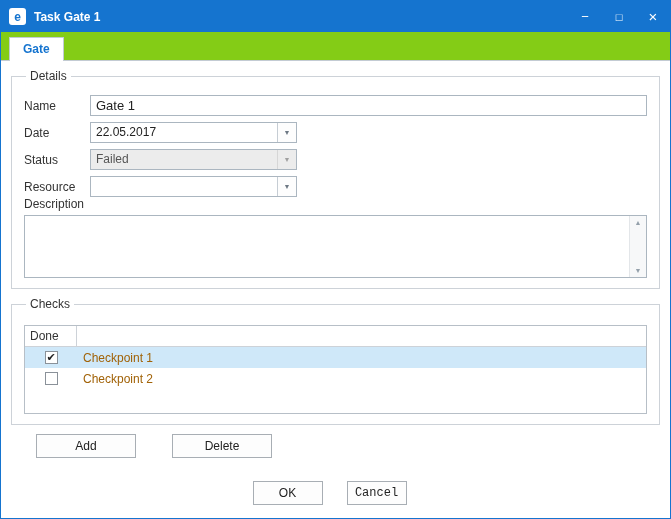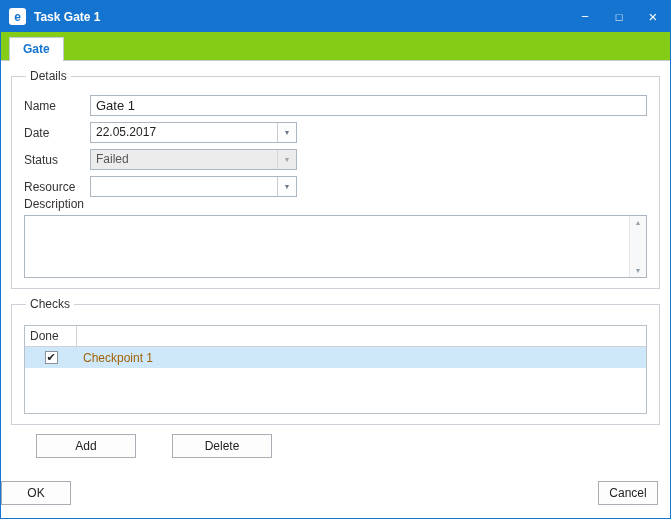--- a/index.html
+++ b/index.html
@@ -113,24 +113,24 @@
     height:24px; background:#fdfdfd; border:1px solid #a8aeb4;
     font-family:"Liberation Sans", sans-serif; font-size:12px; color:#222;
     display:flex; align-items:center; justify-content:center;
   }
   .list-buttons { display:flex; margin:9px 0 0 35px; }
   .list-buttons .btn { width:100px; }
   .list-buttons .btn + .btn { margin-left:36px; }
 
   .footer {
     margin-top:auto; padding:0 12px 13px 0;
-    display:flex; justify-content:space-between; align-items:flex-end;gap:15px;
+    display:flex; justify-content:center; align-items:flex-end;gap:15px;
   }
   .footer .btn.ok { width:70px; }
-  .footer .btn.cancel { width:60px; margin-left:9px; }
+  .footer .btn.cancel { width:60px; margin-left:9px;font-family:Liberation Mono, monospace; }
 </style>
 </head>
 <body>
 
 <div class="window">
 
   <div class="titlebar">
     <div class="app-icon">e</div>
     <div class="title">Task Gate 1</div>
     <div class="win-controls">
@@ -198,20 +198,26 @@
     <div class="grid">
       <div class="grid-header">
         <div class="col-done">Done</div>
       </div>
       <div class="grid-row selected">
         <div class="cell-done">
           <div class="checkbox">✔</div>
         </div>
         <div class="cell-comment">Checkpoint 1</div>
       </div>
+      <div class="grid-row">
+        <div class="cell-done">
+          <div class="checkbox"></div>
+        </div>
+        <div class="cell-comment">Checkpoint 2</div>
+      </div>
     </div>
   </fieldset>
 
   <div class="list-buttons">
     <div class="btn">Add</div>
     <div class="btn">Delete</div>
   </div>
 
   <div class="footer">
     <div class="btn ok">OK</div>

